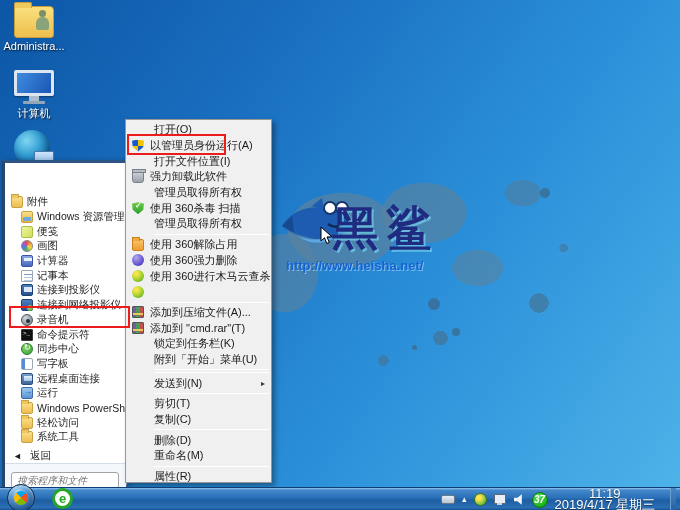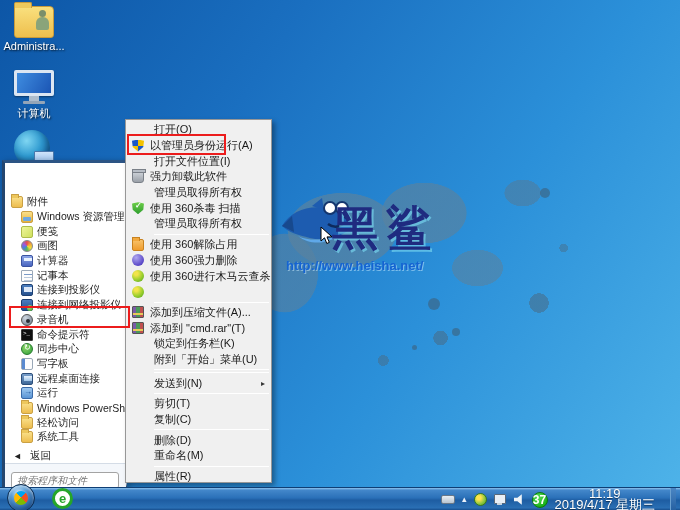--- a/index.html
+++ b/index.html
@@ -145,21 +145,21 @@
     display:flex; align-items:center; justify-content:center; cursor:pointer; }
   #tray { position:absolute; right:4px; top:0; height:23px; display:flex; align-items:center; gap:7px; }
   .tr-keyboard { width:14px; height:9px; background:linear-gradient(#e8eef4,#b8c4d0); border:1px solid #6a7888; border-radius:2px; }
   .tr-up { color:#eaf2fa; font-size:9px; line-height:9px; }
   .tr-360 { width:13px; height:13px; border-radius:50%; background:radial-gradient(circle at 35% 35%,#ffe34d 20%,#8cc63f 60%,#4a9a1e); border:1px solid #3a7a18; }
   .tr-net { width:13px; height:11px; position:relative; }
   .tr-net:before { content:""; position:absolute; left:0; top:0; width:10px; height:8px; background:#e8eef5; border:1px solid #5a6878; border-radius:1px; }
   .tr-net:after { content:""; position:absolute; left:3px; bottom:0; width:5px; height:2px; background:#c8d2dc; }
   .tr-vol { width:11px; height:11px; background:#eef3f8; clip-path:polygon(0 33%,35% 33%,75% 2%,75% 98%,35% 67%,0 67%); }
   .tr-badge { width:16px; height:16px; border-radius:50%; background:radial-gradient(circle at 35% 30%,#5ade58,#1cb31c 70%,#0f8a12); border:1px solid #0c7a10;
-    color:#fff; font-size:12px; font-weight:bold; display:flex; align-items:center; justify-content:center; }
+    color:#fff; font-size:10px; font-weight:bold; display:flex; align-items:center; justify-content:center;font-style:italic; }
   #clock { color:#fff; font-size:13px; line-height:10.5px; text-align:center; text-shadow:0 1px 1px rgba(0,0,0,.5); padding-right:8px; cursor:default; }
   #show-desktop { width:6px; height:23px; border-left:1px solid #6aa0d0; background:linear-gradient(#4a86c4,#255fa0); }
 </style>
 </head>
 <body>
 
 <div id="desktop">
 
   <div class="splat"></div>
   <div class="splat-dot" style="left:540px;top:188px;width:10px;height:10px;"></div>

